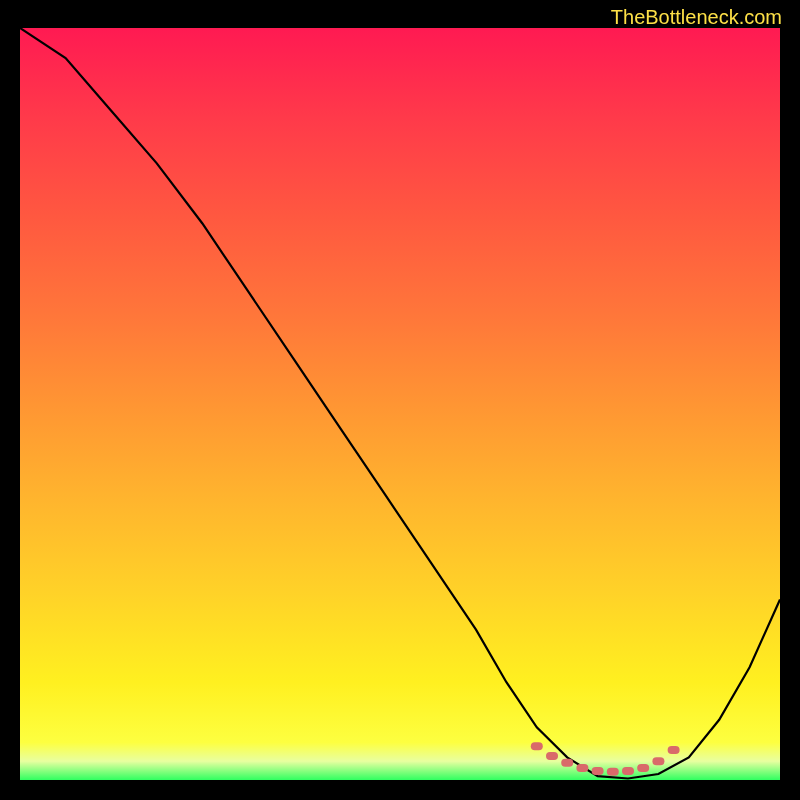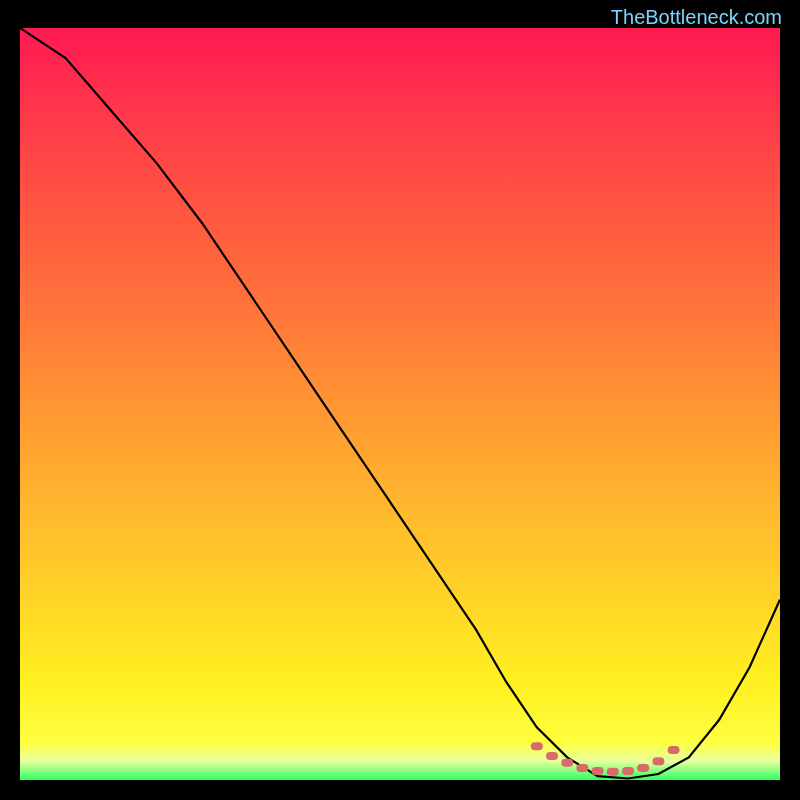--- a/index.html
+++ b/index.html
@@ -7,21 +7,21 @@
     width: 800px;
     height: 800px;
     background: #000;
     position: relative;
     font-family: Arial, sans-serif;
   }
   .watermark {
     position: absolute;
     top: 6px;
     right: 18px;
-    color: #7dd3fc;
+    color: #fde047;
     font-size: 20px;
     font-weight: 500;
     z-index: 10;
   }
   .plot-area {
     position: absolute;
     top: 28px;
     left: 20px;
     width: 760px;
     height: 752px;

